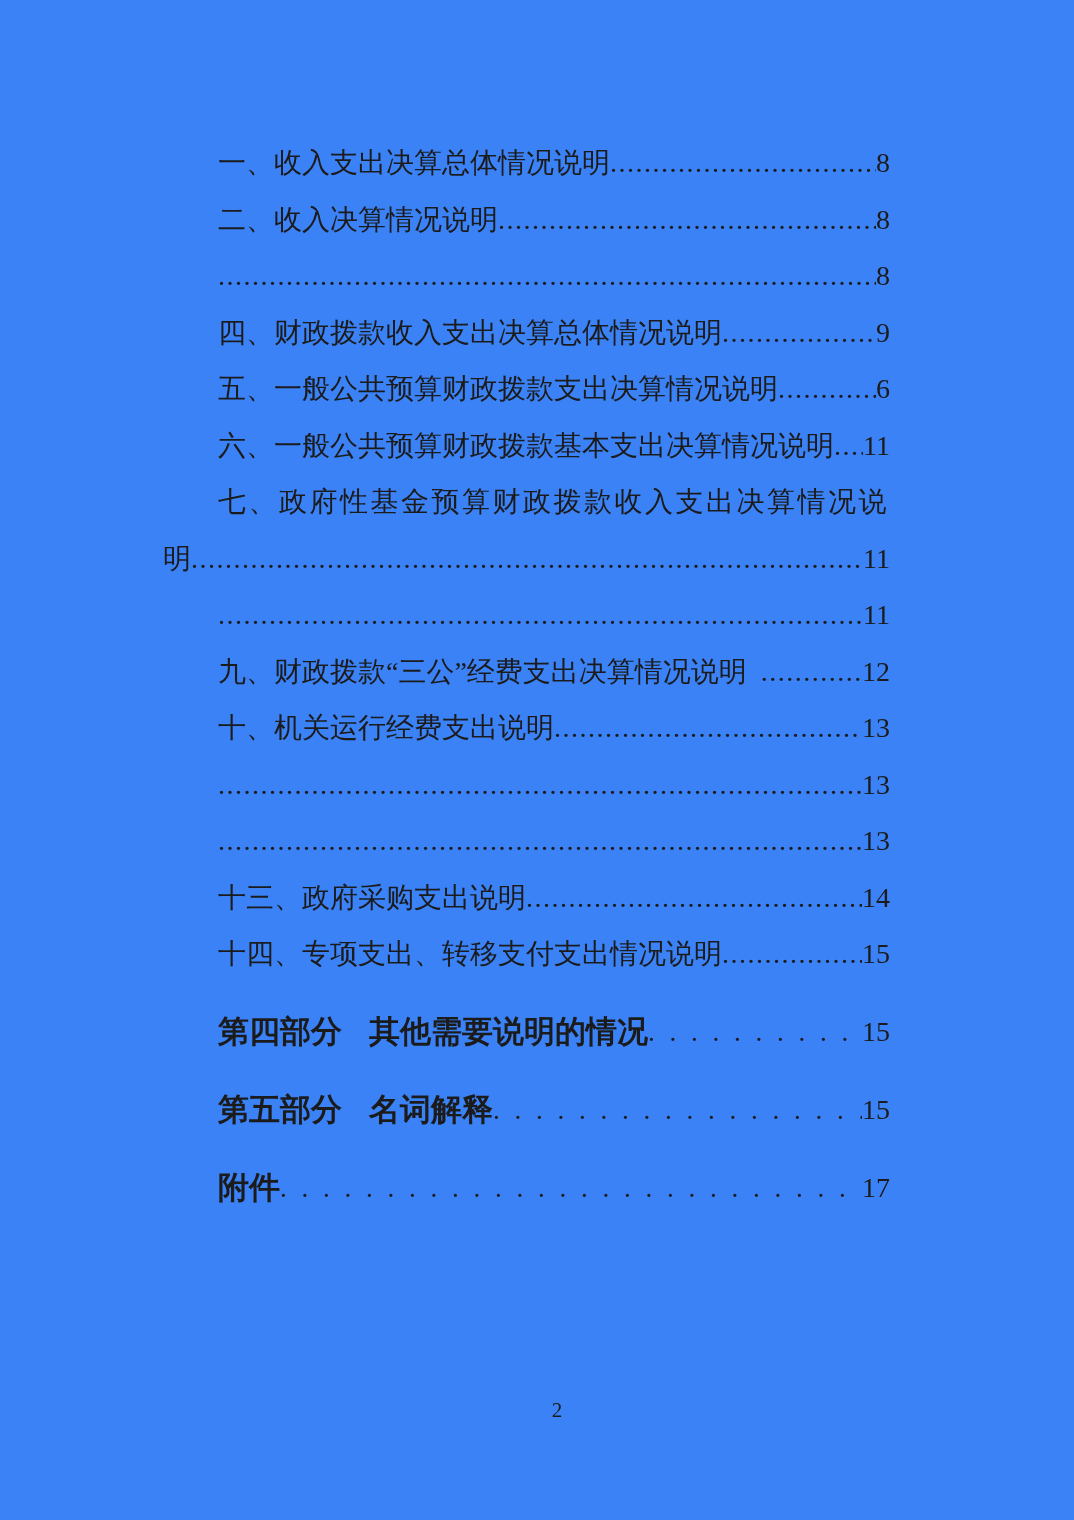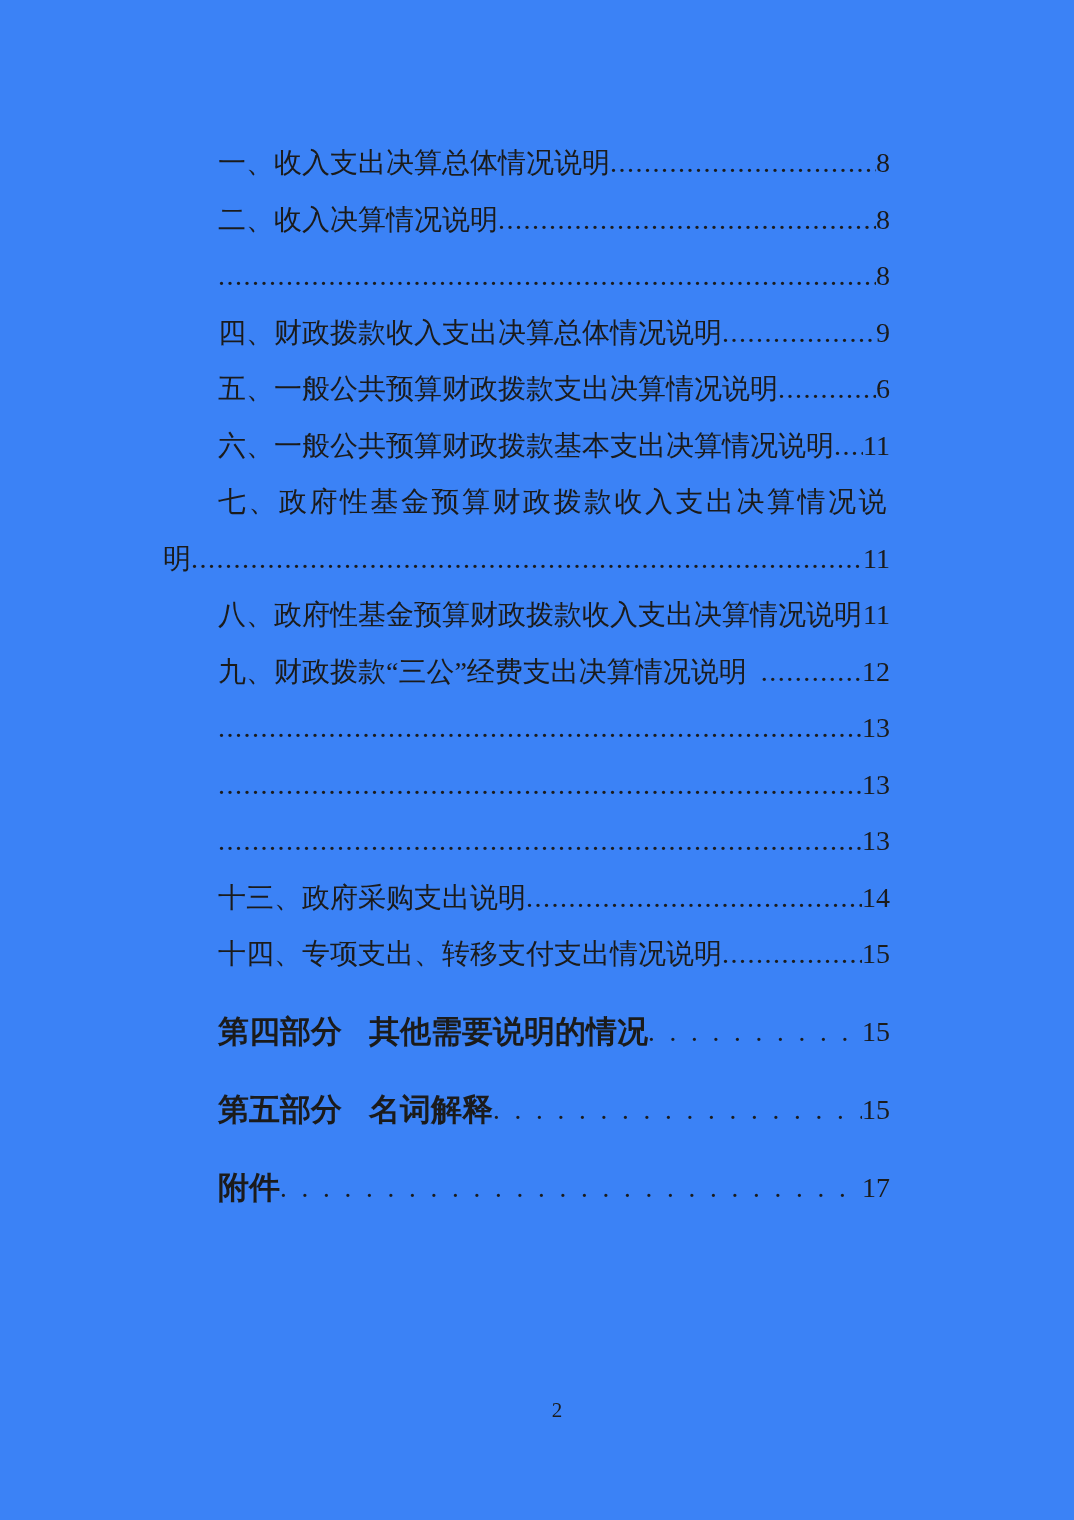--- a/index.html
+++ b/index.html
@@ -129,32 +129,32 @@
     <div class="toc-row">
       <span class="toc-text justified">七、政府性基金预算财政拨款收入支出决算情况说</span>
     </div>
     <div class="toc-row no-indent">
       <span class="toc-text">明</span>
       <span class="leader"></span>
       <span class="pagenum">11</span>
     </div>
 
     <div class="toc-row">
-      <span class="toc-text">八、政府性基金预算财政拨款收入支出决算情况说明</span>
       <span class="leader"></span>
       <span class="pagenum">11</span>
     </div>
 
     <div class="toc-row">
       <span class="toc-text">九、财政拨款“三公”经费支出决算情况说明</span>
       <span class="leader gap-before"></span>
       <span class="pagenum">12</span>
     </div>
 
     <div class="toc-row">
+      <span class="toc-text">十、机关运行经费支出说明</span>
       <span class="leader"></span>
       <span class="pagenum">13</span>
     </div>
 
     <div class="toc-row">
       <span class="leader"></span>
       <span class="pagenum">13</span>
     </div>
 
     <div class="toc-row">

